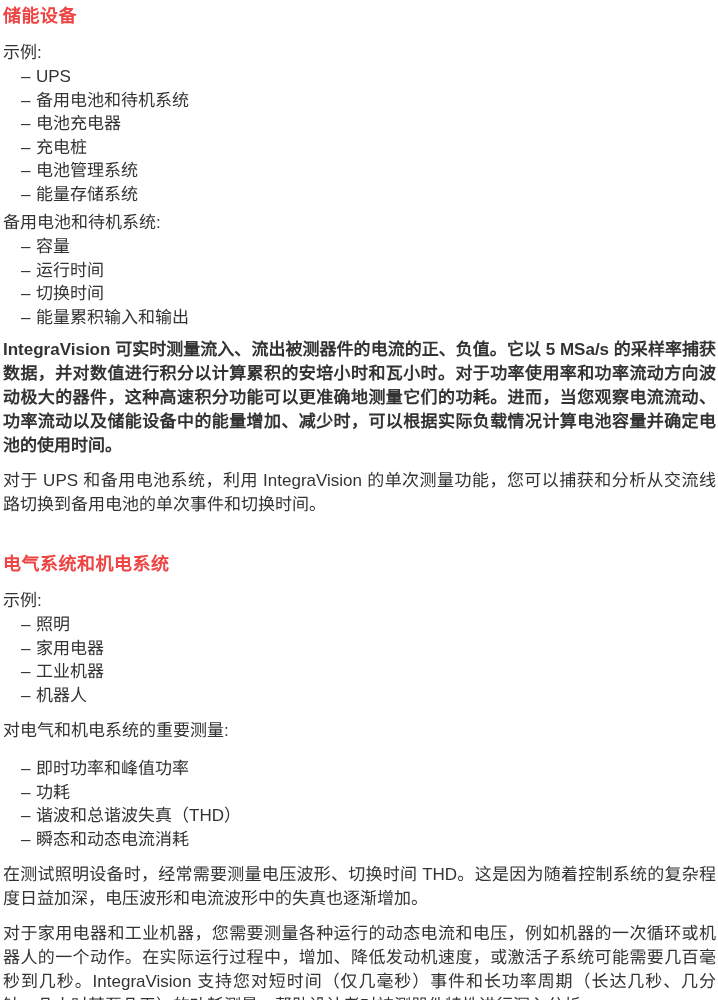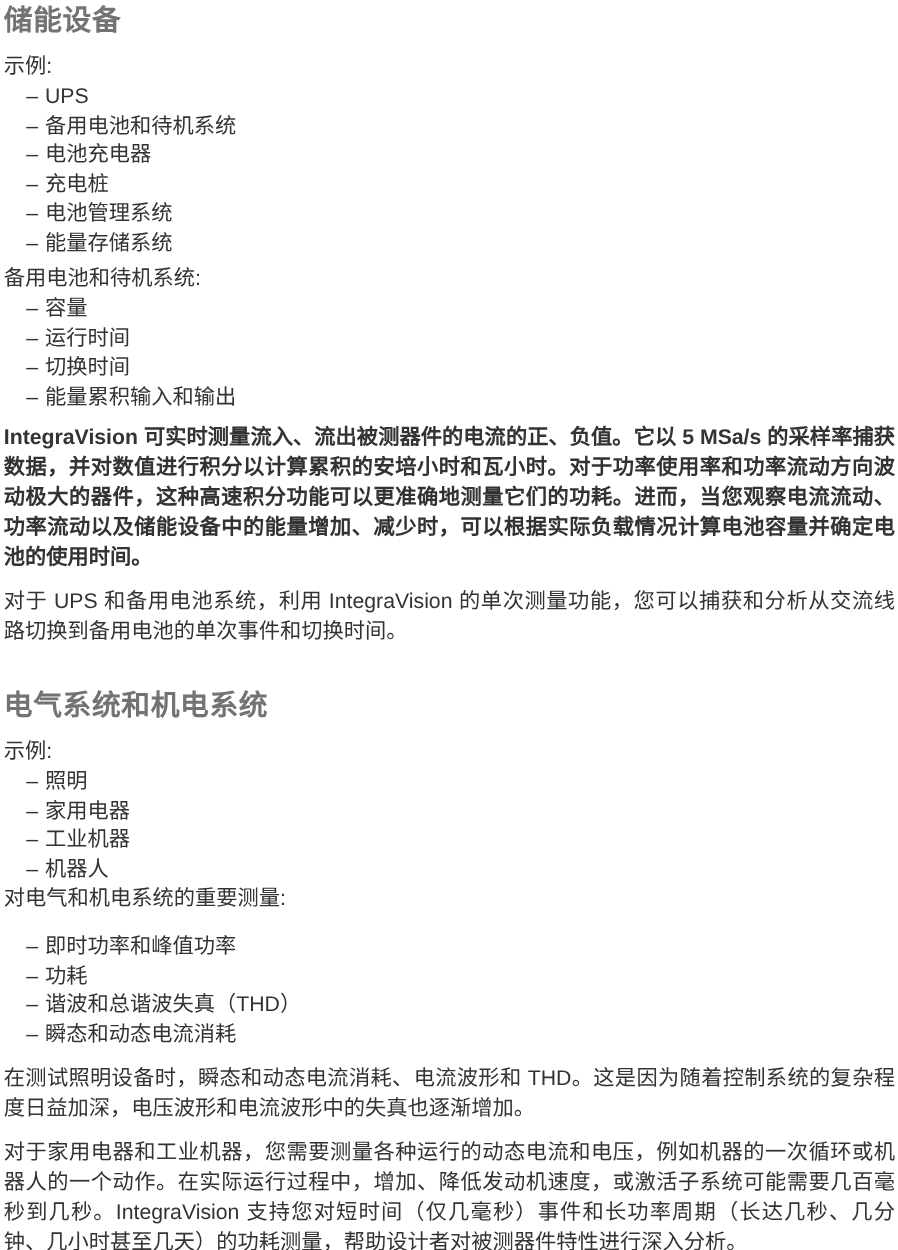--- a/index.html
+++ b/index.html
@@ -14,37 +14,37 @@
     font-family: "Liberation Sans", "DejaVu Sans", sans-serif;
     color: #333333;
     -webkit-font-smoothing: antialiased;
   }
   .page {
     box-sizing: border-box;
     width: 718px;
     padding: 5px 2px 0 3px;
   }
   .section-heading {
-    color: #737373;
-    font-size: 23px;
+    color: #ef4444;
+    font-size: 18px;
     line-height: 23px;
     font-weight: 700;
     letter-spacing: 0.5px;
     margin: 0 0 13px 0;
   }
   .section-heading.second {
     margin-top: 36px;
   }
   .label {
     font-size: 17px;
     line-height: 24px;
     margin: 0;
   }
   .label.measure-1 { margin-top: 5px; }
-  .label.measure-2 { }
+  .label.measure-2 { margin-top: 12px; }
   ul.dash-list {
     list-style: none;
     margin: 0;
     padding: 0;
   }
   ul.dash-list.gap-top { margin-top: 14px; }
   ul.dash-list li {
     font-size: 17px;
     line-height: 23.5px;
     padding-left: 18px;
@@ -161,17 +161,17 @@
       <li>
           <span class="dash">–</span>
           <span>谐波和总谐波失真（THD）</span>
         </li>
       <li>
           <span class="dash">–</span>
           <span>瞬态和动态电流消耗</span>
         </li>
     </ul>
 
-    <p class="para after-list-2">在测试照明设备时，瞬态和动态电流消耗、电流波形和 THD。这是因为随着控制系统的复杂程度日益加深，电压波形和电流波形中的失真也逐渐增加。</p>
+    <p class="para after-list-2">在测试照明设备时，经常需要测量电压波形、切换时间 THD。这是因为随着控制系统的复杂程度日益加深，电压波形和电流波形中的失真也逐渐增加。</p>
     <p class="para">对于家用电器和工业机器，您需要测量各种运行的动态电流和电压，例如机器的一次循环或机器人的一个动作。在实际运行过程中，增加、降低发动机速度，或激活子系统可能需要几百毫秒到几秒。IntegraVision 支持您对短时间（仅几毫秒）事件和长功率周期（长达几秒、几分钟、几小时甚至几天）的功耗测量，帮助设计者对被测器件特性进行深入分析。</p>
   </section>
 
 </div>
 
 </body></html>

